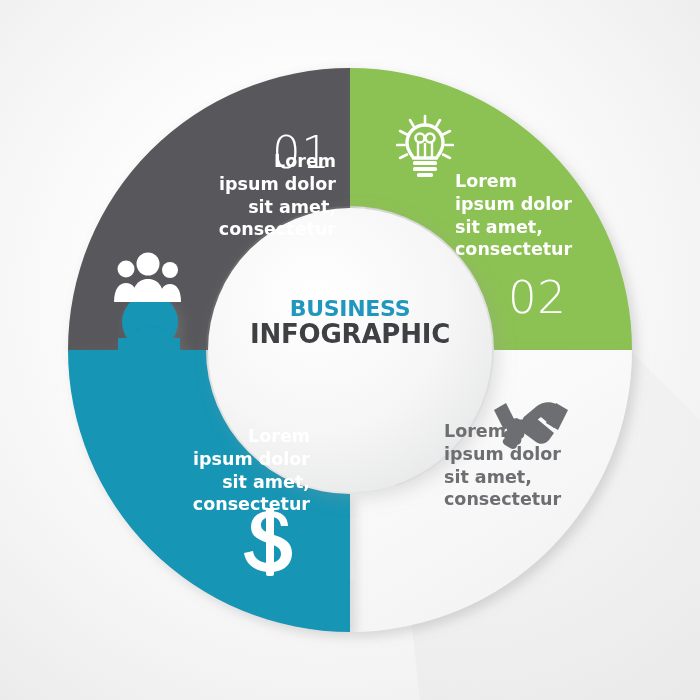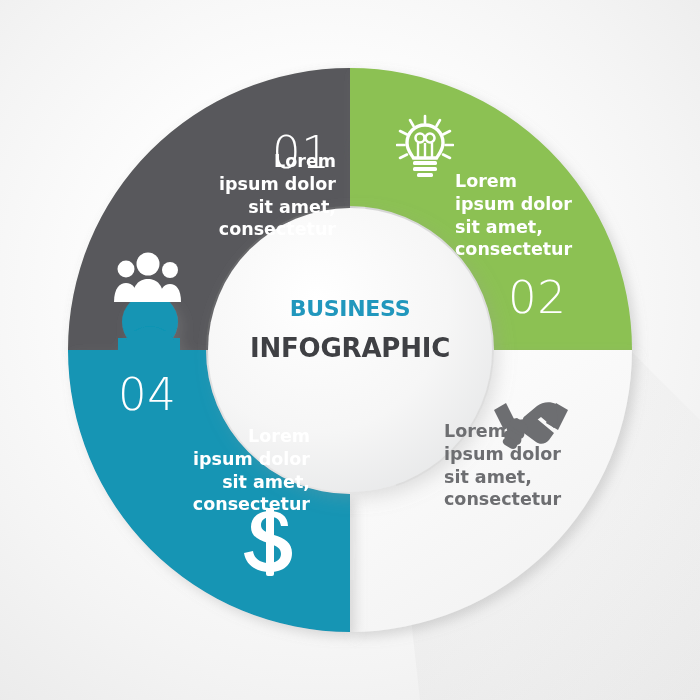--- a/index.html
+++ b/index.html
@@ -104,21 +104,21 @@
     line-height: 1.0;
     display: block;
   }
   #center-title-2 {
     font-size: 26px;
     font-weight: 700;
     letter-spacing: -0.2px;
     color: #3f4044;
     line-height: 1.05;
     display: block;
-    margin-top: 15px;
+    margin-top: 1px;
     text-align: center;
   }
   #center-sub {
     display: block;
     margin-top: 7px;
     font-size: 11.5px;
     line-height: 1.25;
     color: #6d6e71;
     white-space: pre-line;
   }
@@ -474,21 +474,20 @@
           <path d="M 14,39 C 11,41 11,45 14,47 L 21,52 C 24,54 28,53 29,50
                    C 30,47 29,45 27,43 L 19,38 Z"></path>
           <path d="M 13,46 C 10,48 10,51 13,53 L 18,56 C 21,58 24,57 25,54
                    C 26,52 25,50 23,49 L 17,45 Z"></path>
           <path d="M 20,27 C 17,29 17,33 20,35 L 27,40 C 30,42 34,41 35,38
                    C 36,35 35,33 33,31 L 25,26 Z"></path>
         </g>
       </svg>
     </div>
 
-    <div class="num" id="num-04">04</div>
     <div class="seg-text" id="txt-04">Lorem
 ipsum dolor
 sit amet,
 consectetur</div>
 
     <div class="icon-wrap" id="icon-dollar">
       <svg viewBox="0 0 52 68" width="52" height="68">
         <g fill="#ffffff">
           <rect x="22" y="0" width="8" height="68" rx="2"></rect>
           <path d="M 44,18 C 44,8 36,3 26,3 C 15,3 7,9 7,19

